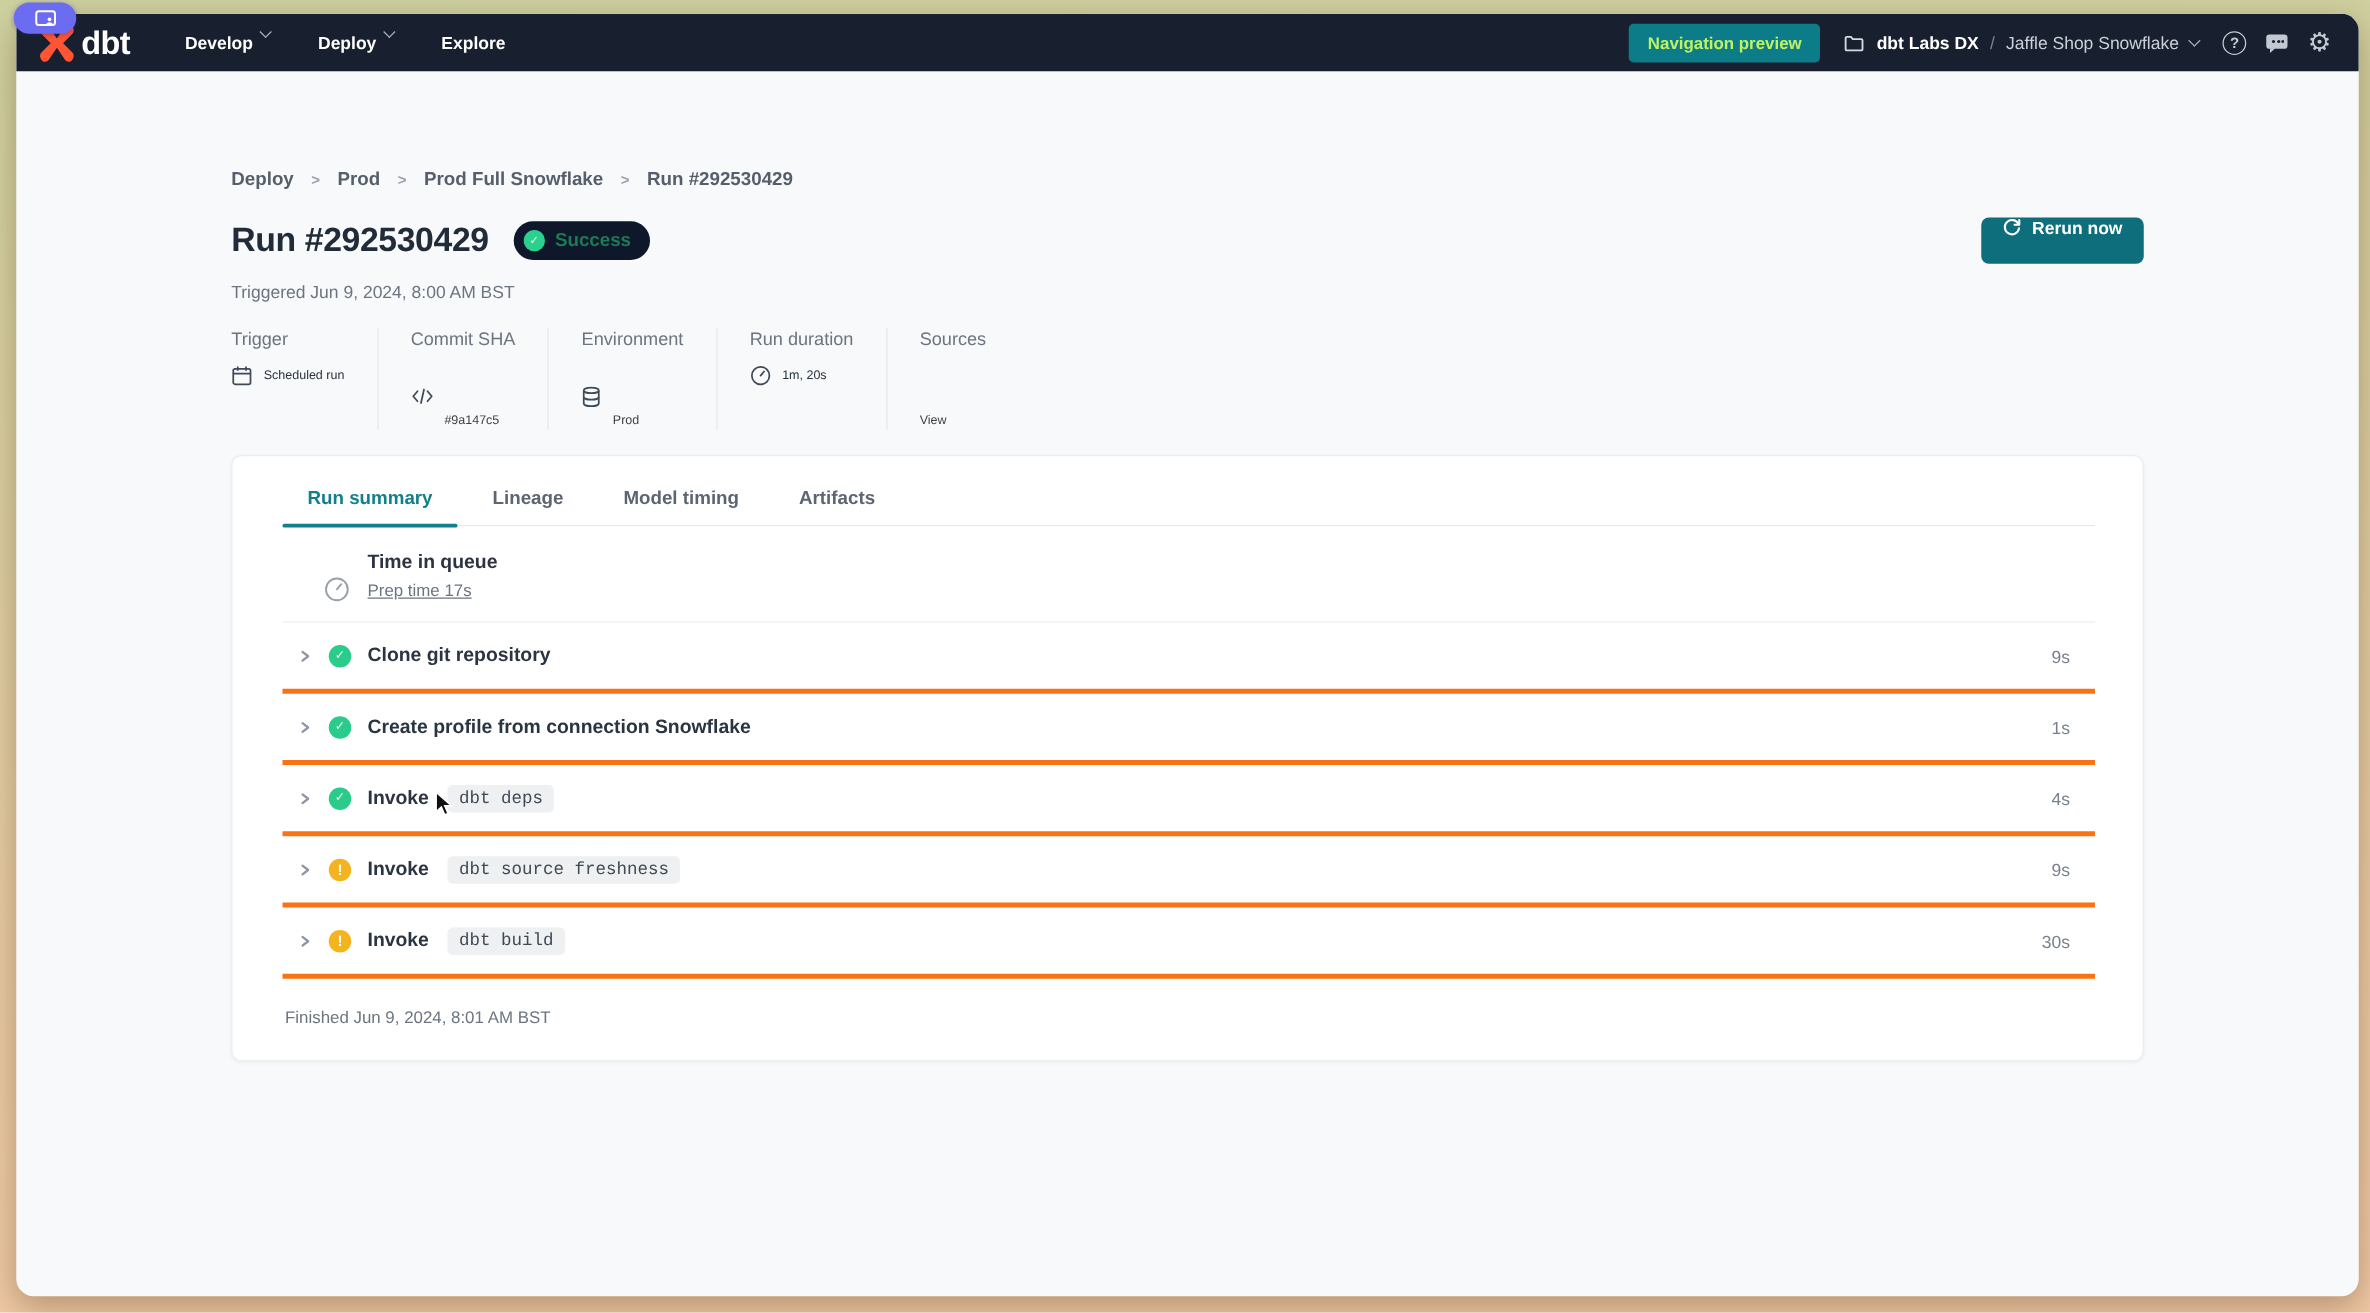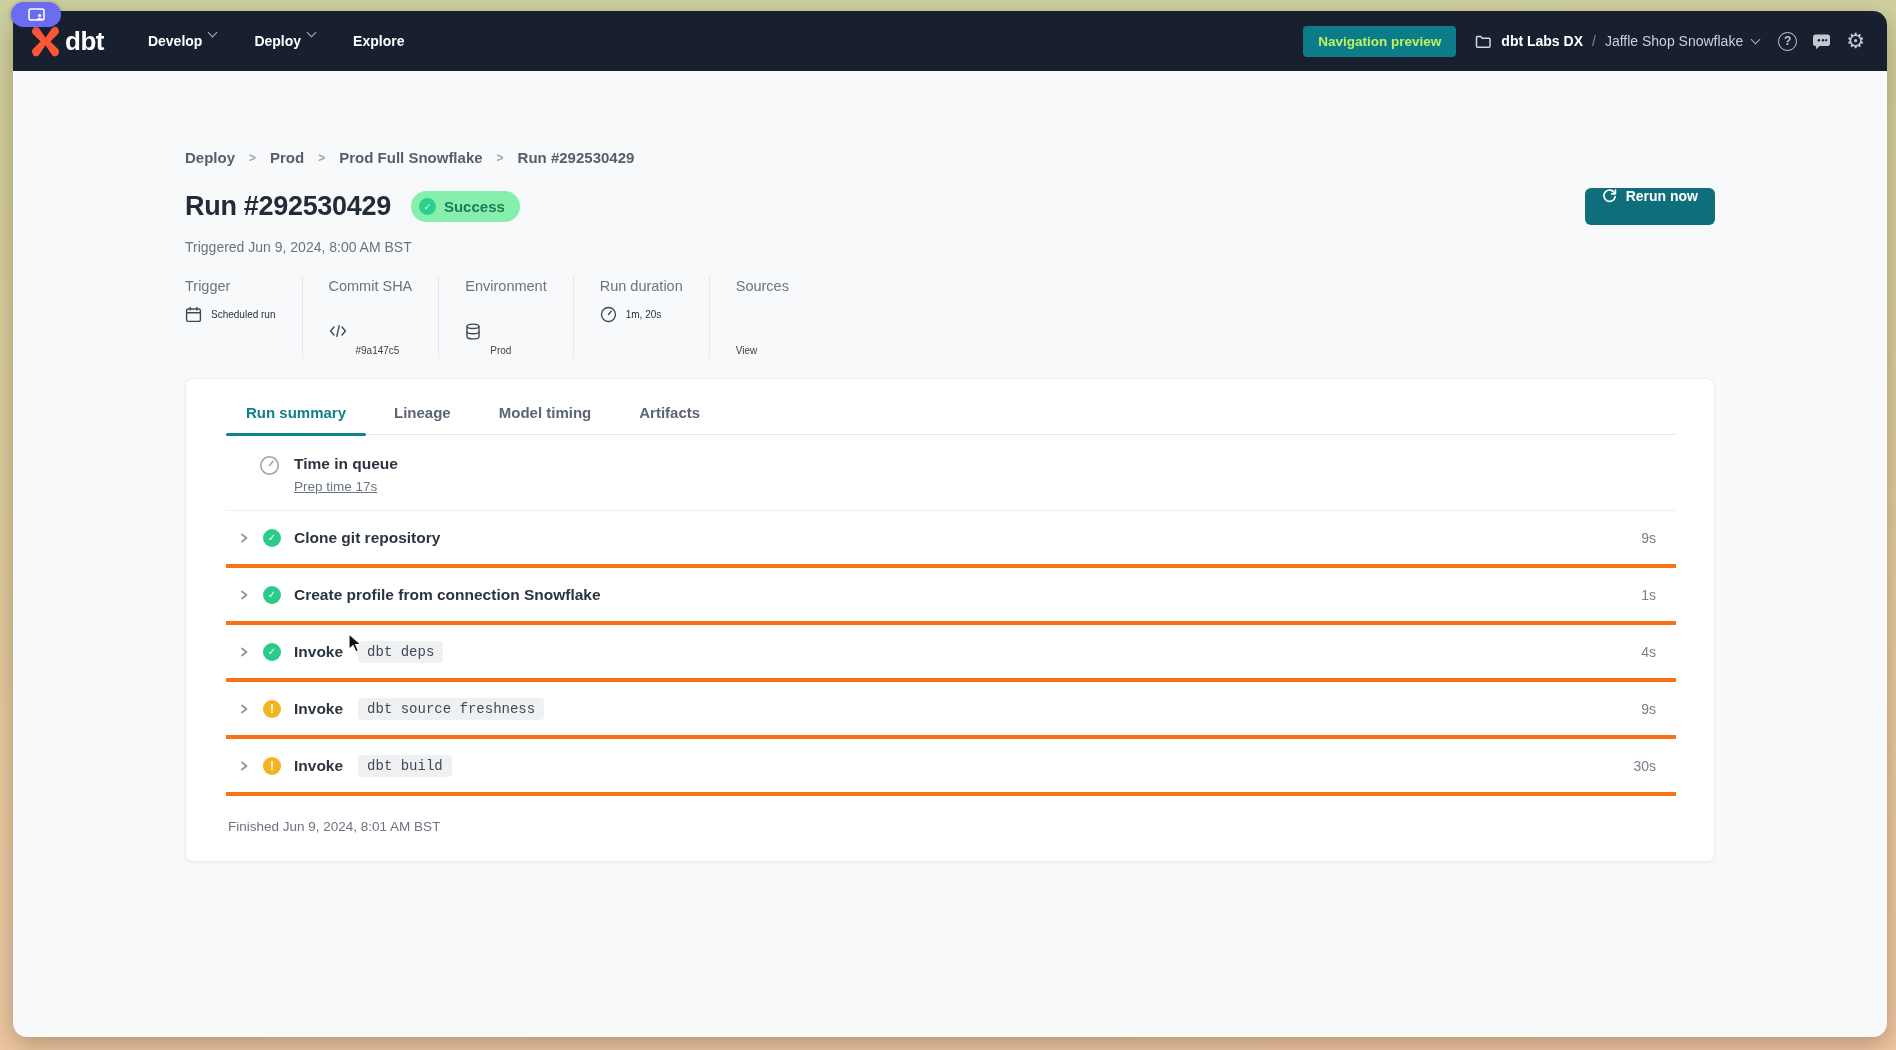--- a/index.html
+++ b/index.html
@@ -15,21 +15,21 @@
     border-radius:14px; overflow:hidden; background:#f8f9fa;
     box-shadow:0 8px 26px rgba(96,64,32,.40);
   }
   
   .screen-badge {
     position:absolute; left:11px; top:2px; width:50px; height:25px; z-index:20;
     background:#6b6cf2; border-radius:13px; display:flex; align-items:center; justify-content:center;
     box-shadow:0 1px 4px rgba(40,40,120,.4);
   }
   
-  .topbar { height:60px; background:#181f2e; display:flex; align-items:center; padding:0 22px 0 16px; }
+  .topbar { height:46px; background:#181f2e; display:flex; align-items:center; padding:0 22px 0 16px; }
   .brand { display:flex; align-items:center; gap:3px; margin-right:44px; }
   .brand-text { color:#fff; font-weight:800; font-size:26px; letter-spacing:-.5px; }
   .nav-menu { display:flex; gap:38px; align-items:center; }
   .nav-item { color:#fff; font-weight:700; font-size:14px; display:flex; gap:7px; cursor:pointer; }
   .chev-down { width:7px; height:7px; border-right:1.6px solid #a9b0bd; border-bottom:1.6px solid #a9b0bd; transform:rotate(45deg); margin-top:-4px; }
   .topbar-right { margin-left:auto; display:flex; align-items:center; gap:19px; }
   .btn-nav-preview { background:#0c7d88; color:#bef264; font-weight:700; font-size:13.5px; padding:8px 15px; border-radius:4px; border:none; cursor:pointer; }
   .account { display:flex; align-items:center; gap:9px; font-size:14px; cursor:pointer; }
   .account-name { color:#fff; font-weight:700; }
   .account-sep { color:#7d8594; }
@@ -38,42 +38,42 @@
   .help-icon { width:19px; height:19px; border:1.8px solid #c3c9d3; border-radius:50%;
     color:#c3c9d3; font-size:12px; font-weight:700; display:flex; align-items:center; justify-content:center; cursor:pointer; }
   .gear-glyph { font-family:"DejaVu Sans",sans-serif; color:#c3c9d3; font-size:21px; line-height:1; cursor:pointer; }
   
   .page { padding:0 172px; }
   .breadcrumb { margin-top:78px; display:flex; align-items:center; gap:14px; font-size:15px; font-weight:600; color:#555e6b; }
   .bc-item { cursor:pointer; }
   .bc-sep { color:#9aa2ae; font-size:12px; }
   .header-row { margin-top:22px; display:flex; align-items:center; }
   .page-title { font-size:27px; font-weight:800; color:#222c38; letter-spacing:-.3px; }
-  .status-pill { margin-left:20px; height:31px; border-radius:16px; background:#86efac; display:flex; align-items:center; gap:8px; padding:0 15px 0 8px; }
+  .status-pill { margin-left:20px; height:31px; border-radius:16px; background:#0f172a; display:flex; align-items:center; gap:8px; padding:0 15px 0 8px; }
   .pill-dot { width:17px; height:17px; border-radius:50%; background:#2bd08f; display:flex; align-items:center; justify-content:center; }
   .pill-dot::after { content:"\2713"; font-family:"DejaVu Sans",sans-serif; color:#fff; font-size:9px; font-weight:700; }
   .pill-label { color:#1d7a57; font-weight:700; font-size:15px; }
   .btn-rerun { margin-left:auto; background:#0e6e7b; color:#fff; border:none; border-radius:6px; height:37px; padding:0 17px; display:flex; gap:9px; font-weight:700; font-size:14px; cursor:pointer; }
   .triggered { margin-top:14px; font-size:14px; color:#6b7480; }
   
   .meta-row { margin-top:21px; display:flex; }
   .meta-col { padding:2px 26px; border-right:1px solid #e6e8eb; }
   .meta-col:first-child { padding-left:0; }
   .meta-col:last-child { border-right:none; }
   .meta-label { font-size:14.5px; color:#6b7480; }
   .meta-value { margin-top:12px; display:flex; align-items:center; gap:9px; font-size:10px; color:#29323d; font-weight:500; }
   .meta-link { color:#404040; cursor:pointer;margin-top:39px; }
   
   .card { margin-top:20px; background:#fff; border:1px solid #ededf0; border-radius:8px;
     box-shadow:0 1px 3px rgba(16,24,40,.05); padding:0 38px 0 40px; }
   .tabs { padding-top:25px; display:flex; gap:8px; border-bottom:1px solid #e7e9ec; }
   .tab { padding:0 20px 13px; font-size:15px; font-weight:600; color:#5c6572; position:relative; cursor:pointer; }
   .tab.active { color:#12808a; }
   .tab.active::after { content:""; position:absolute; left:0; right:0; bottom:-2px; height:3px; background:#12808a; border-radius:2px; }
-  .queue-row { display:flex; align-items:flex-start; gap:14px; padding:20px 0 15px 33px; border-bottom:1px solid #eceef0; }
+  .queue-row { display:flex; align-items:flex-end; gap:14px; padding:20px 0 15px 33px; border-bottom:1px solid #eceef0; }
   .queue-title { font-size:15.5px; font-weight:700; color:#2b3440; }
   .queue-link { display:inline-block; margin-top:6px; font-size:13.5px; color:#6b7480; text-decoration:underline; cursor:pointer; }
   .step-row { height:57px; display:flex; align-items:center; gap:13px; padding:0 20px 0 12px; border-bottom:4px solid #f97316; }
   .row-chev { display:flex; cursor:pointer; }
   .status-dot { width:18px; height:18px; border-radius:50%; display:flex; align-items:center; justify-content:center; flex:none; }
   .status-dot.status-success { background:#2bcb8c; }
   .status-dot.status-success::after { content:"\2713"; font-family:"DejaVu Sans",sans-serif; color:#fff; font-size:10px; font-weight:700; }
   .status-dot.status-warning { background:#f4b41f; }
   .status-dot.status-warning::after { content:"!"; color:#fff; font-size:12px; font-weight:800; }
   .step-title { font-size:15.5px; font-weight:700; color:#2b3541; }

